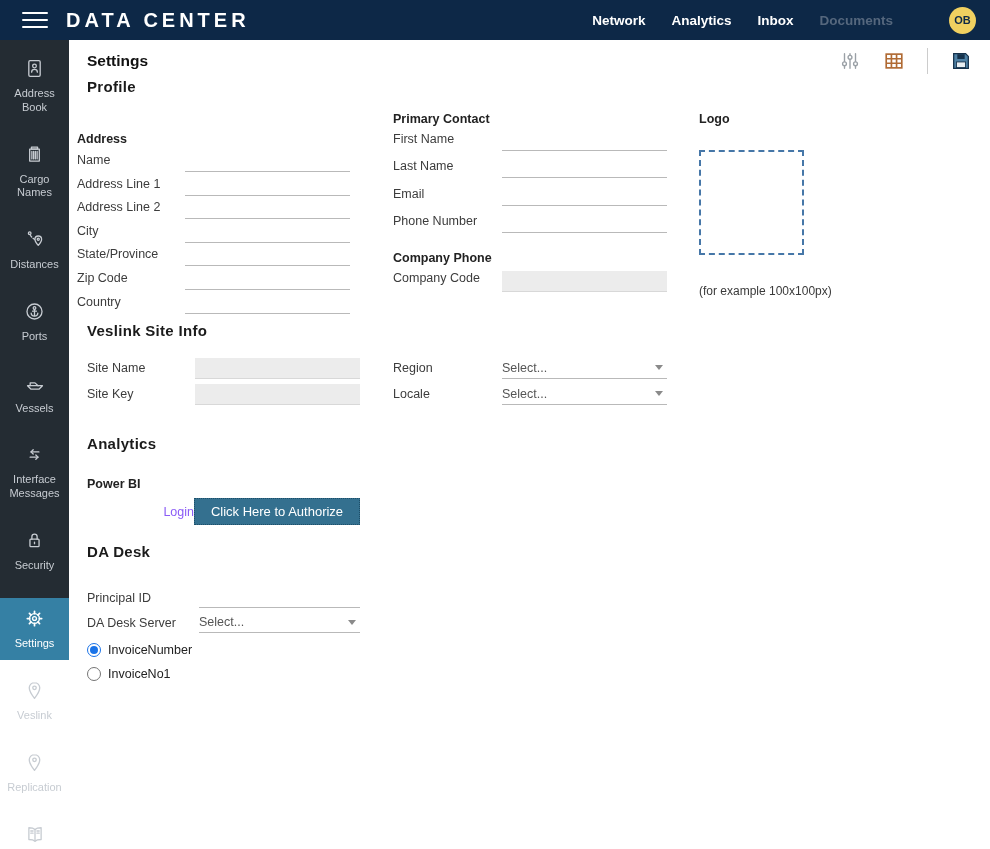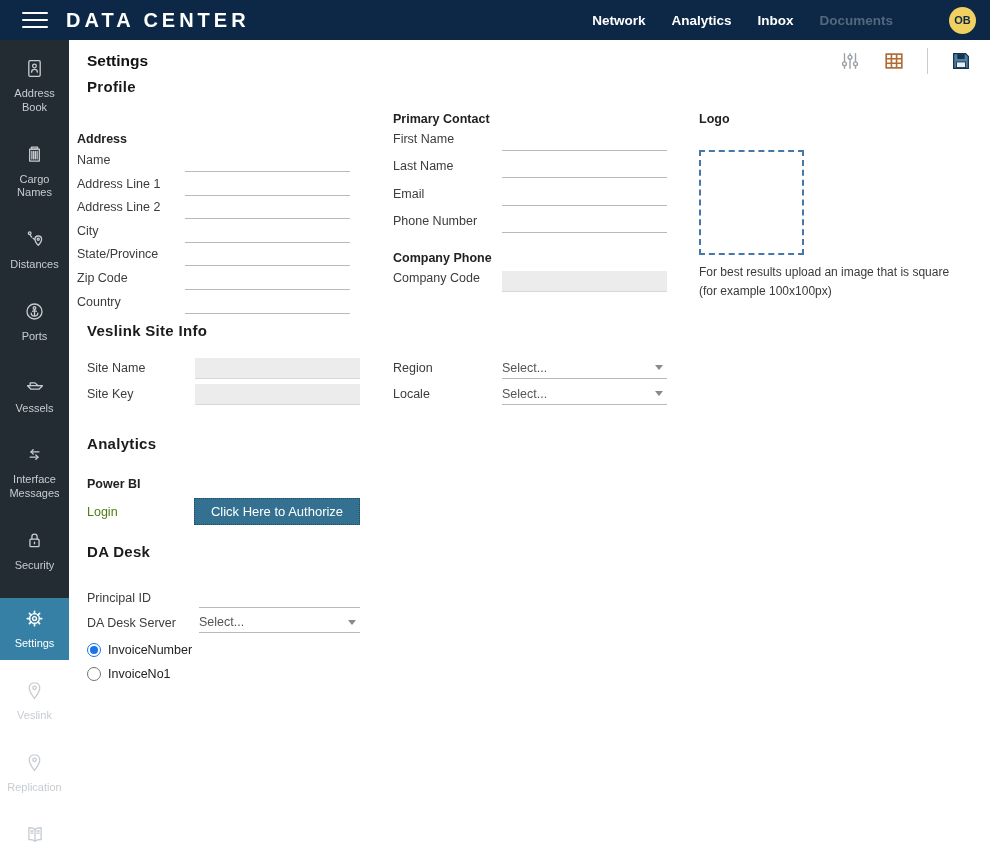--- a/index.html
+++ b/index.html
@@ -74,21 +74,21 @@
   .v-right .flabel { width:109px; }
 
   .select { width:165px; height:21px; border-bottom:1px solid #b9b9b9; display:flex;
     align-items:center; cursor:pointer; }
   .select .sel-text { font-size:12.5px; color:#555; }
   .caret { margin-left:auto; margin-right:4px; width:0; height:0;
     border-left:4.5px solid transparent; border-right:4.5px solid transparent; border-top:5.5px solid #8a8a8a; }
 
   .powerbi { margin:25px 0 0 18px; }
   .login-row { margin:7px 0 0 18px; display:flex; align-items:center; }
-  .login-row .flabel { width:107px; font-size:12.5px; color:#4d7c0f; }
+  .login-row .flabel { width:107px; font-size:12.5px; color:#8b5cf6;text-align:right; }
   .authorize-btn { width:166px; height:27px; background:#34708f; color:#fff; border:1px dotted #1d4e68;
     font-size:13px; cursor:pointer; font-family:"Liberation Sans", sans-serif; }
 
   .dadesk-rows { margin:23px 0 0 18px; }
   .d-row { height:25px; display:flex; align-items:flex-end; }
   .d-row .flabel { width:112px; font-size:12.5px; color:#3c3c3c; padding-bottom:3px; }
   .d-row .line-input { width:161px; }
   .d-row .select { width:161px; }
   .radio-row { display:flex; align-items:center; margin-top:10px; cursor:pointer; }
   .radio { width:14px; height:14px; border-radius:50%; border:1.5px solid #757575; margin-right:7px;
@@ -310,21 +310,21 @@
       <div class="frow company-row">
           <span class="flabel" style="width:109px">Company Code</span>
           <input class="filled-input" disabled="" value="" style="">
         </div>
     </div>
 
     <div class="col col-logo">
       <div class="sub-heading">Logo</div>
       <div class="logo-drop"></div>
       <div class="logo-hint">
-        <span>For best results upload an image that is square</span><br>
+        <br>
         <span>(for example 100x100px)</span>
       </div>
     </div>
   </div>
 
   <div class="section-title mt12">Veslink Site Info</div>
   <div class="veslink-rows">
     <div class="v-left">
       <div class="v-row">
           <span class="flabel">Site Name</span>

